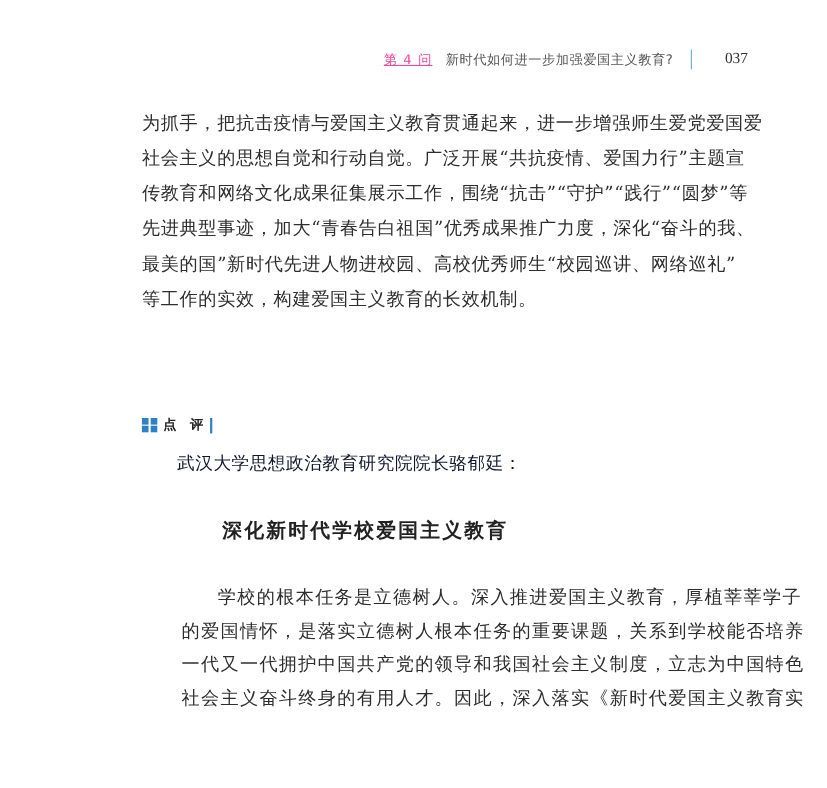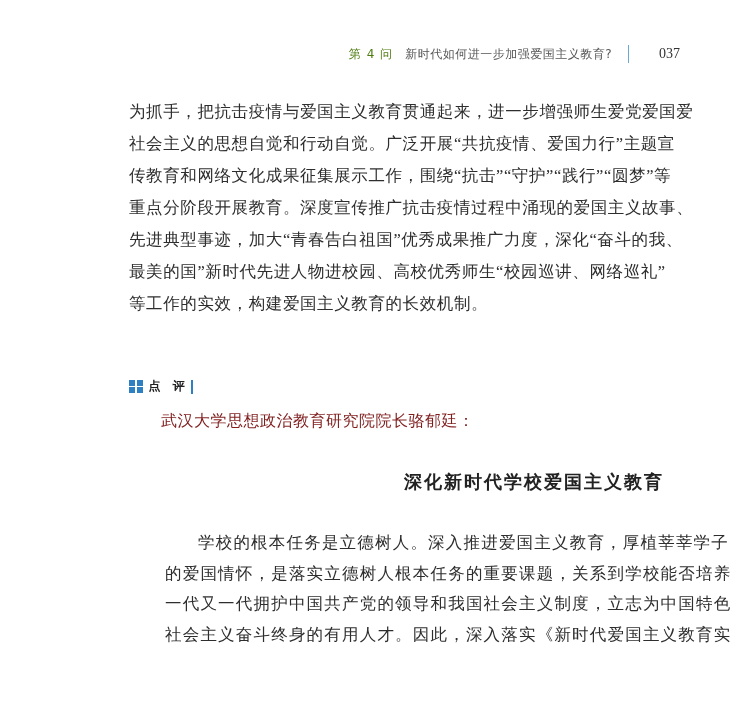--- a/index.html
+++ b/index.html
@@ -19,23 +19,24 @@
       position: absolute;
       top: 45px;
       right: 72px;
       display: flex;
       align-items: center;
       font-family: "DejaVu Sans", "Liberation Sans", sans-serif;
       font-size: 12px;
       color: #5a5a5a;
     }
     .running-header .chapter {
-      color: #4d7c0f;
+      color: #ec4899;
       margin-right: 12px;
       letter-spacing: 1px;
+      text-decoration: underline;
     }
     .running-header .title {
       color: #555555;
       letter-spacing: 0.5px;
       text-align: right;
     }
     .running-header .divider {
       width: 1px;
       height: 18px;
       background: #6aa8d6;
@@ -52,21 +53,20 @@
       left: 129px;
       width: 522px;
       font-size: 16.5px;
       line-height: 32px;
       color: #2e2e2e;
       letter-spacing: 0.6px;
       text-align: justify;
     }
     .p1 {
       top: 96px;
-      font-family: Liberation Serif, serif;
     }
     .p1 span.line {
       display: block;
       white-space: nowrap;
       text-align-last: justify;
     }
     .p1 span.line.last {
       text-align-last: left;
     }
     .section-heading {
@@ -98,29 +98,29 @@
       height: 14px;
       background: #2f7fc3;
       margin-left: 2px;
     }
     .commenter {
       position: absolute;
       left: 161px;
       top: 405px;
       font-size: 16px;
       line-height: 32px;
-      color: #7f1d1d;
+      color: #0f172a;
       letter-spacing: 0.5px;
     }
     .article-title {
       position: absolute;
       left: 0;
       width: 664px;
       top: 470px;
-      text-align: right;
+      text-align: center;
       font-size: 18px;
       letter-spacing: 2px;
       color: #222222;
       font-weight: bold;
     }
     .p2 {
       top: 528px;
       font-family: "DejaVu Serif", "Liberation Serif", serif;
       letter-spacing: 1.2px;
       line-height: 30.5px;
@@ -142,21 +142,20 @@
   <span class="chapter">第 4 问</span>
   <span class="title">新时代如何进一步加强爱国主义教育?</span>
   <span class="divider"></span>
   <span class="page-num">037</span>
 </div>
 
 <div class="body-text p1">
   <span class="line">为抓手，把抗击疫情与爱国主义教育贯通起来，进一步增强师生爱党爱国爱</span>
   <span class="line">社会主义的思想自觉和行动自觉。广泛开展“共抗疫情、爱国力行”主题宣</span>
   <span class="line">传教育和网络文化成果征集展示工作，围绕“抗击”“守护”“践行”“圆梦”等</span>
-  <span class="line">重点分阶段开展教育。深度宣传推广抗击疫情过程中涌现的爱国主义故事、</span>
   <span class="line">先进典型事迹，加大“青春告白祖国”优秀成果推广力度，深化“奋斗的我、</span>
   <span class="line">最美的国”新时代先进人物进校园、高校优秀师生“校园巡讲、网络巡礼”</span>
   <span class="line last">等工作的实效，构建爱国主义教育的长效机制。</span>
 </div>
 
 <div class="section-heading">
   <span class="grid-icon">
     <span></span>
       <span></span>
       <span></span>

